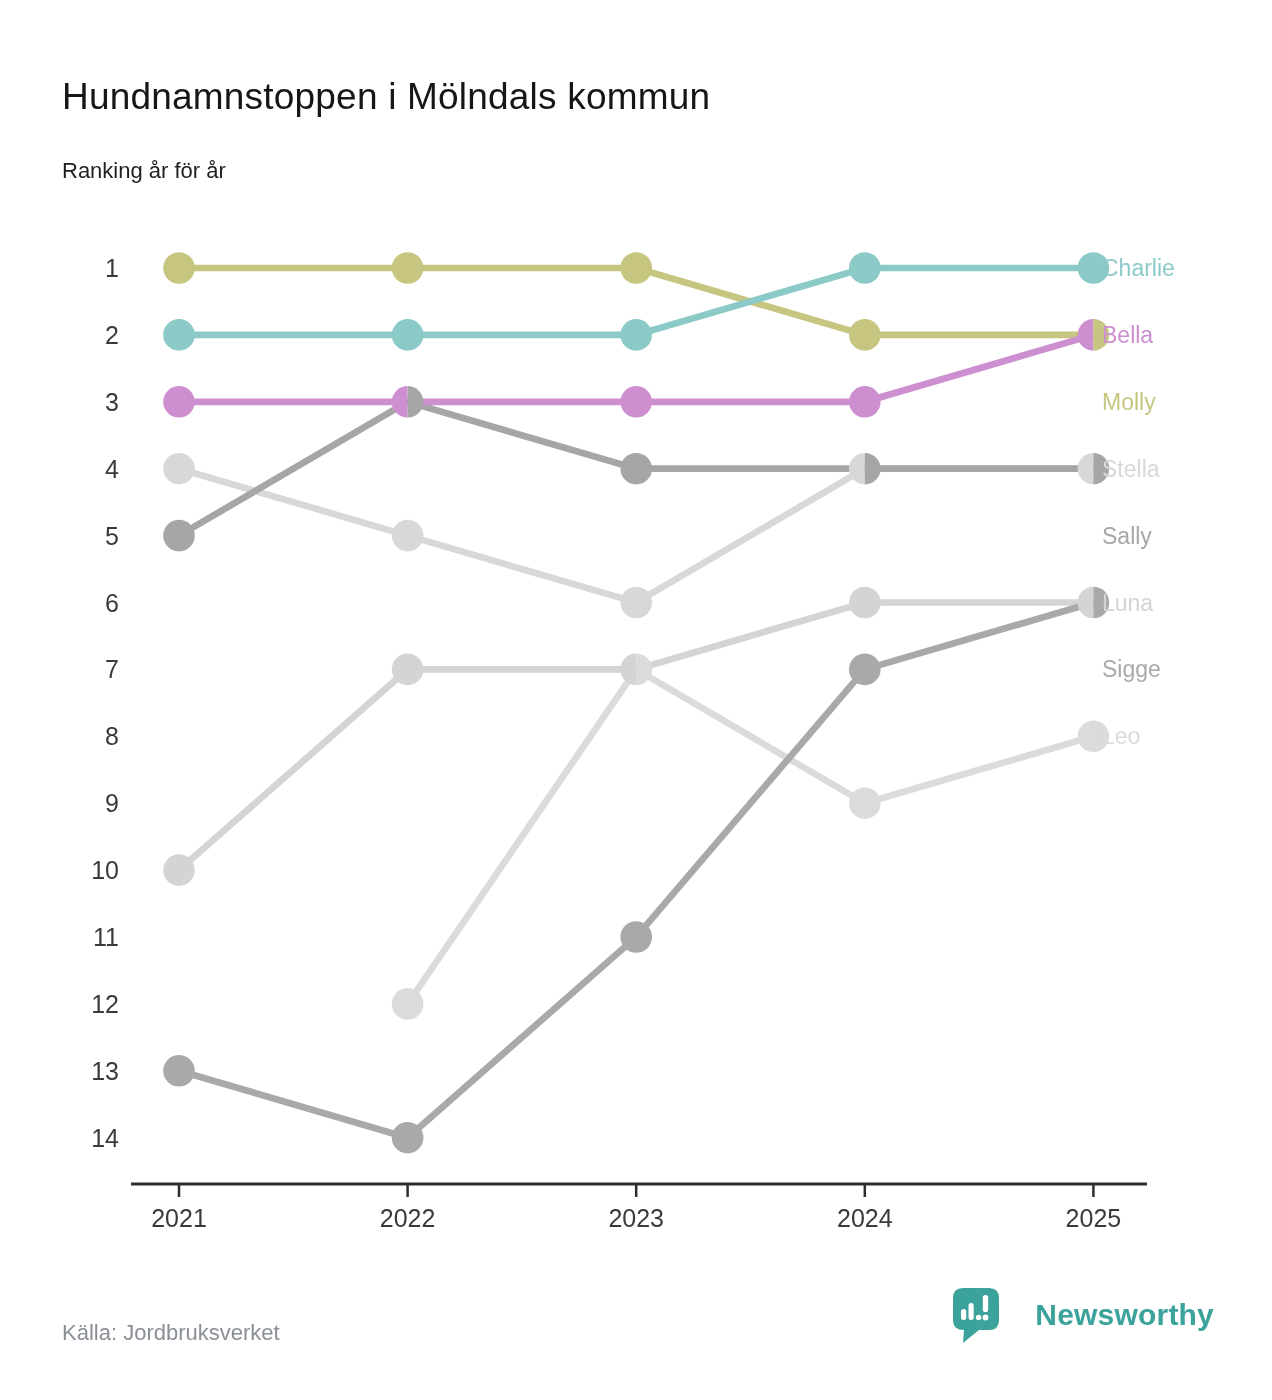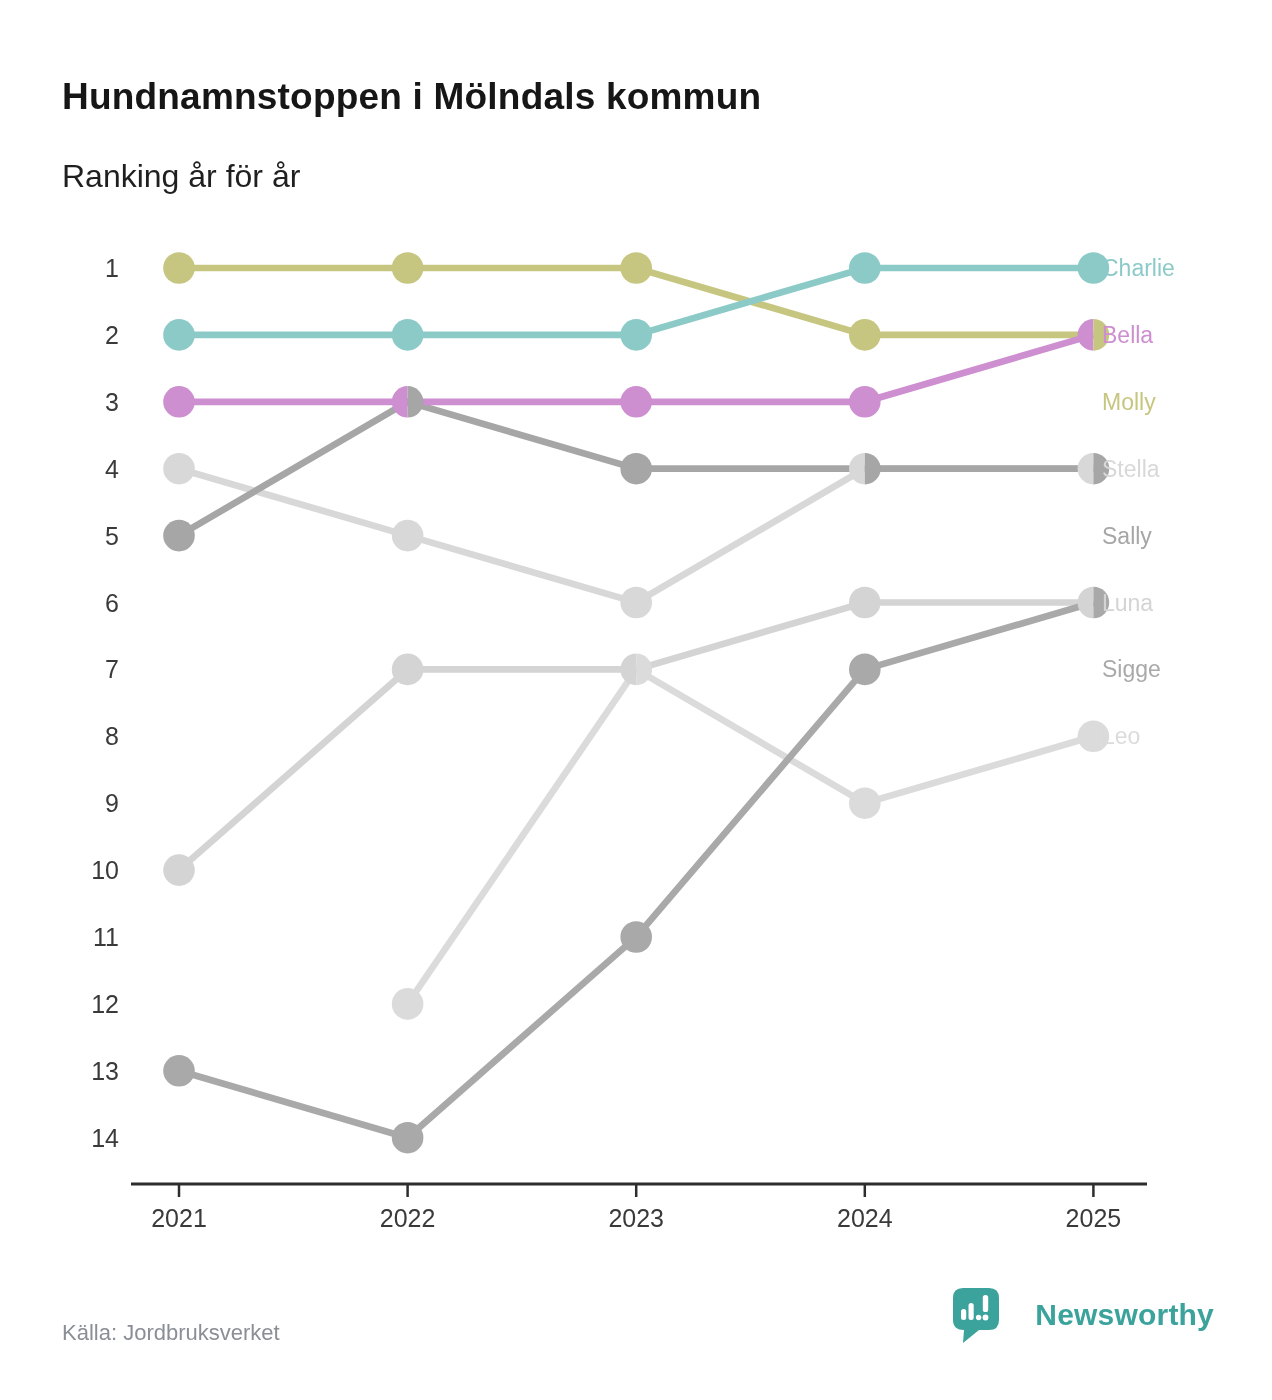--- a/index.html
+++ b/index.html
@@ -9,29 +9,29 @@
     height: 1400px;
     background: #ffffff;
     font-family: "Liberation Sans", sans-serif;
     overflow: hidden;
   }
   .chart-title {
     position: absolute;
     left: 62px;
     top: 76px;
     font-size: 37px;
-    font-weight: 700;
+    font-weight: 400;
     color: #161616;
     letter-spacing: 0.2px;
   }
   .chart-subtitle {
     position: absolute;
     left: 62px;
     top: 158px;
-    font-size: 32px;
+    font-size: 22px;
     font-weight: 400;
     color: #1f1f1f;
   }
   .chart-svg {
     position: absolute;
     left: 0;
     top: 0;
   }
   .source-note {
     position: absolute;

